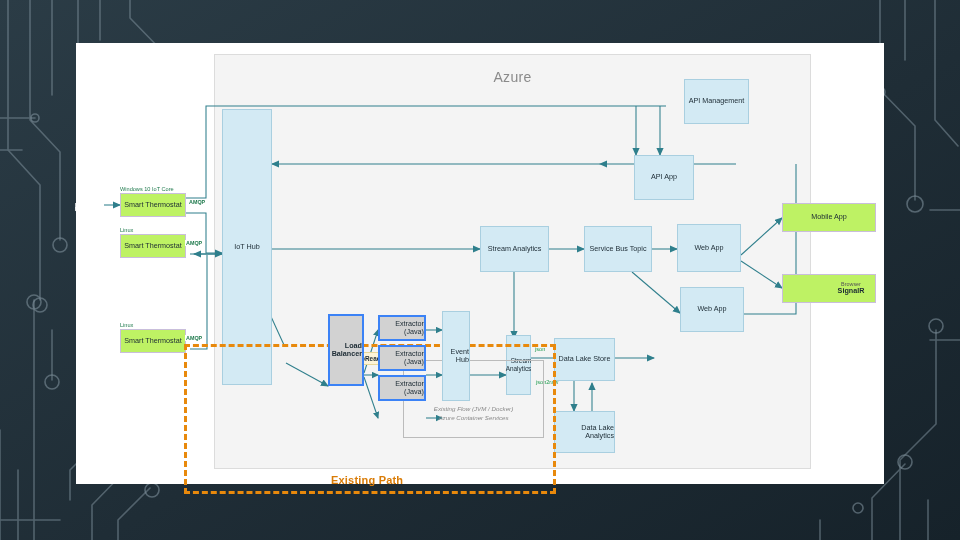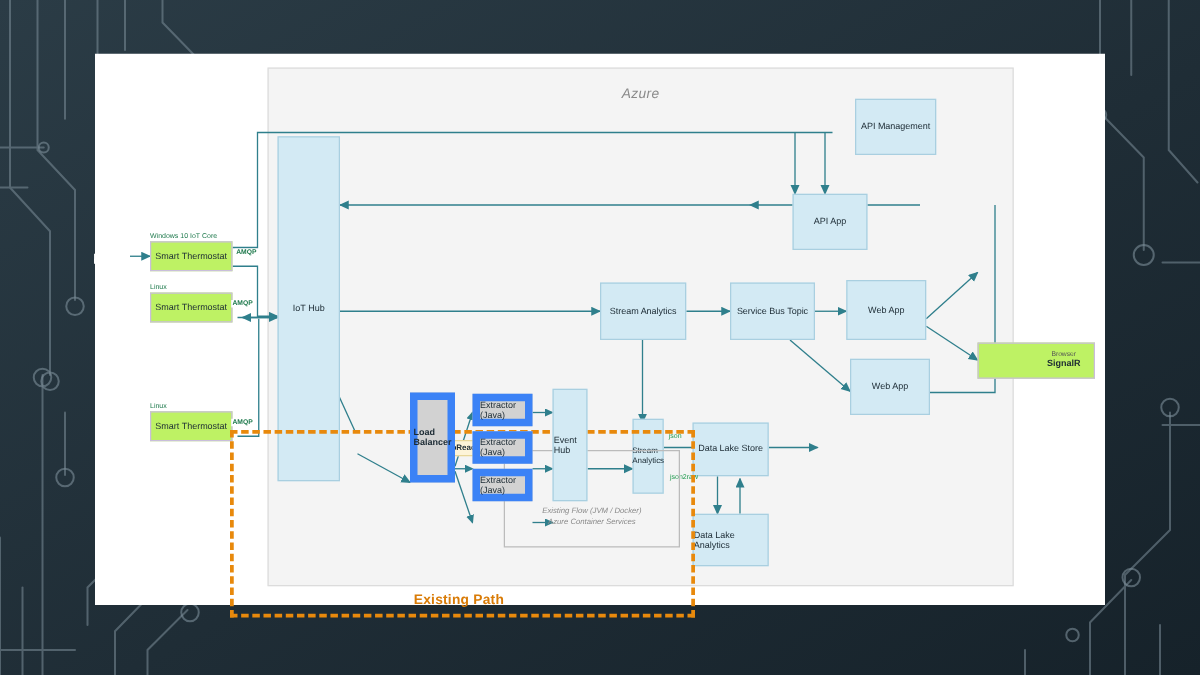--- a/index.html
+++ b/index.html
@@ -16,32 +16,32 @@
     position:absolute;left:76px;top:43px;width:808px;height:441px;
     background:#ffffff;
   }
   
   #azure-panel{
     position:absolute;left:138px;top:11px;width:595px;height:413px;
     background:#f4f4f4;border:1px solid #dcdcdc;
   }
   #azure-title{
     position:absolute;left:0;top:14px;width:595px;text-align:center;
-    color:#8a8a8a;font-size:11px;letter-spacing:.3px;font-style:italic;
+    color:#8a8a8a;font-size:14px;letter-spacing:.3px;
   }
   
   .box{
     position:absolute;box-sizing:border-box;
     display:flex;align-items:center;justify-content:center;
-    text-align:left;line-height:1.18;
+    text-align:right;line-height:1.18;
     font-size:7.2px;color:#1b2a33;
   }
   .blue{background:#d3eaf4;border:1px solid #a9cfe0;}
   .purple{background:#bef264;border:1px solid #c9bedb;}
-  .grey{background:#d2d2d2;border:6px solid #3b82f6;}
+  .grey{background:#d2d2d2;border:2px solid #3b82f6;}
   .caption{
     position:absolute;font-size:5.6px;color:#1f7a4d;white-space:nowrap;
   }
   .proto{
     position:absolute;font-size:5.4px;color:#1f7a4d;font-weight:bold;
     background:#ffffff;padding:0 1px;white-space:nowrap;
   }
   .grouplabel{
     position:absolute;font-size:6.2px;color:#8a8a8a;text-align:center;
     white-space:nowrap;font-style:italic;
@@ -249,20 +249,23 @@
   <div class="box blue" style="left:508px;top:183px;width:68px;height:46px;">
     <span>Service Bus Topic</span>
   </div>
   <div class="box blue" style="left:601px;top:181px;width:64px;height:48px;">
     <span>Web App</span>
   </div>
   <div class="box blue" style="left:604px;top:244px;width:64px;height:45px;">
     <span>Web App</span>
   </div>
 
+  <div class="box purple" style="left:706px;top:160px;width:94px;height:29px;">
+    <span>Mobile App</span>
+  </div>
   <div class="box purple" style="left:706px;top:231px;width:94px;height:29px;flex-direction:column;padding-left:44px;">
     <span style="font-size:5.4px;color:#555;">Browser</span>
     <span style="font-weight:bold;">SignalR</span>
   </div>
 
   <div class="box blue" style="left:430px;top:292px;width:25px;height:60px;">
     <span style="font-size:6.4px;">Stream Analytics</span>
   </div>
   <div class="box blue" style="left:478px;top:295px;width:61px;height:43px;">
     <span>Data Lake Store</span>

